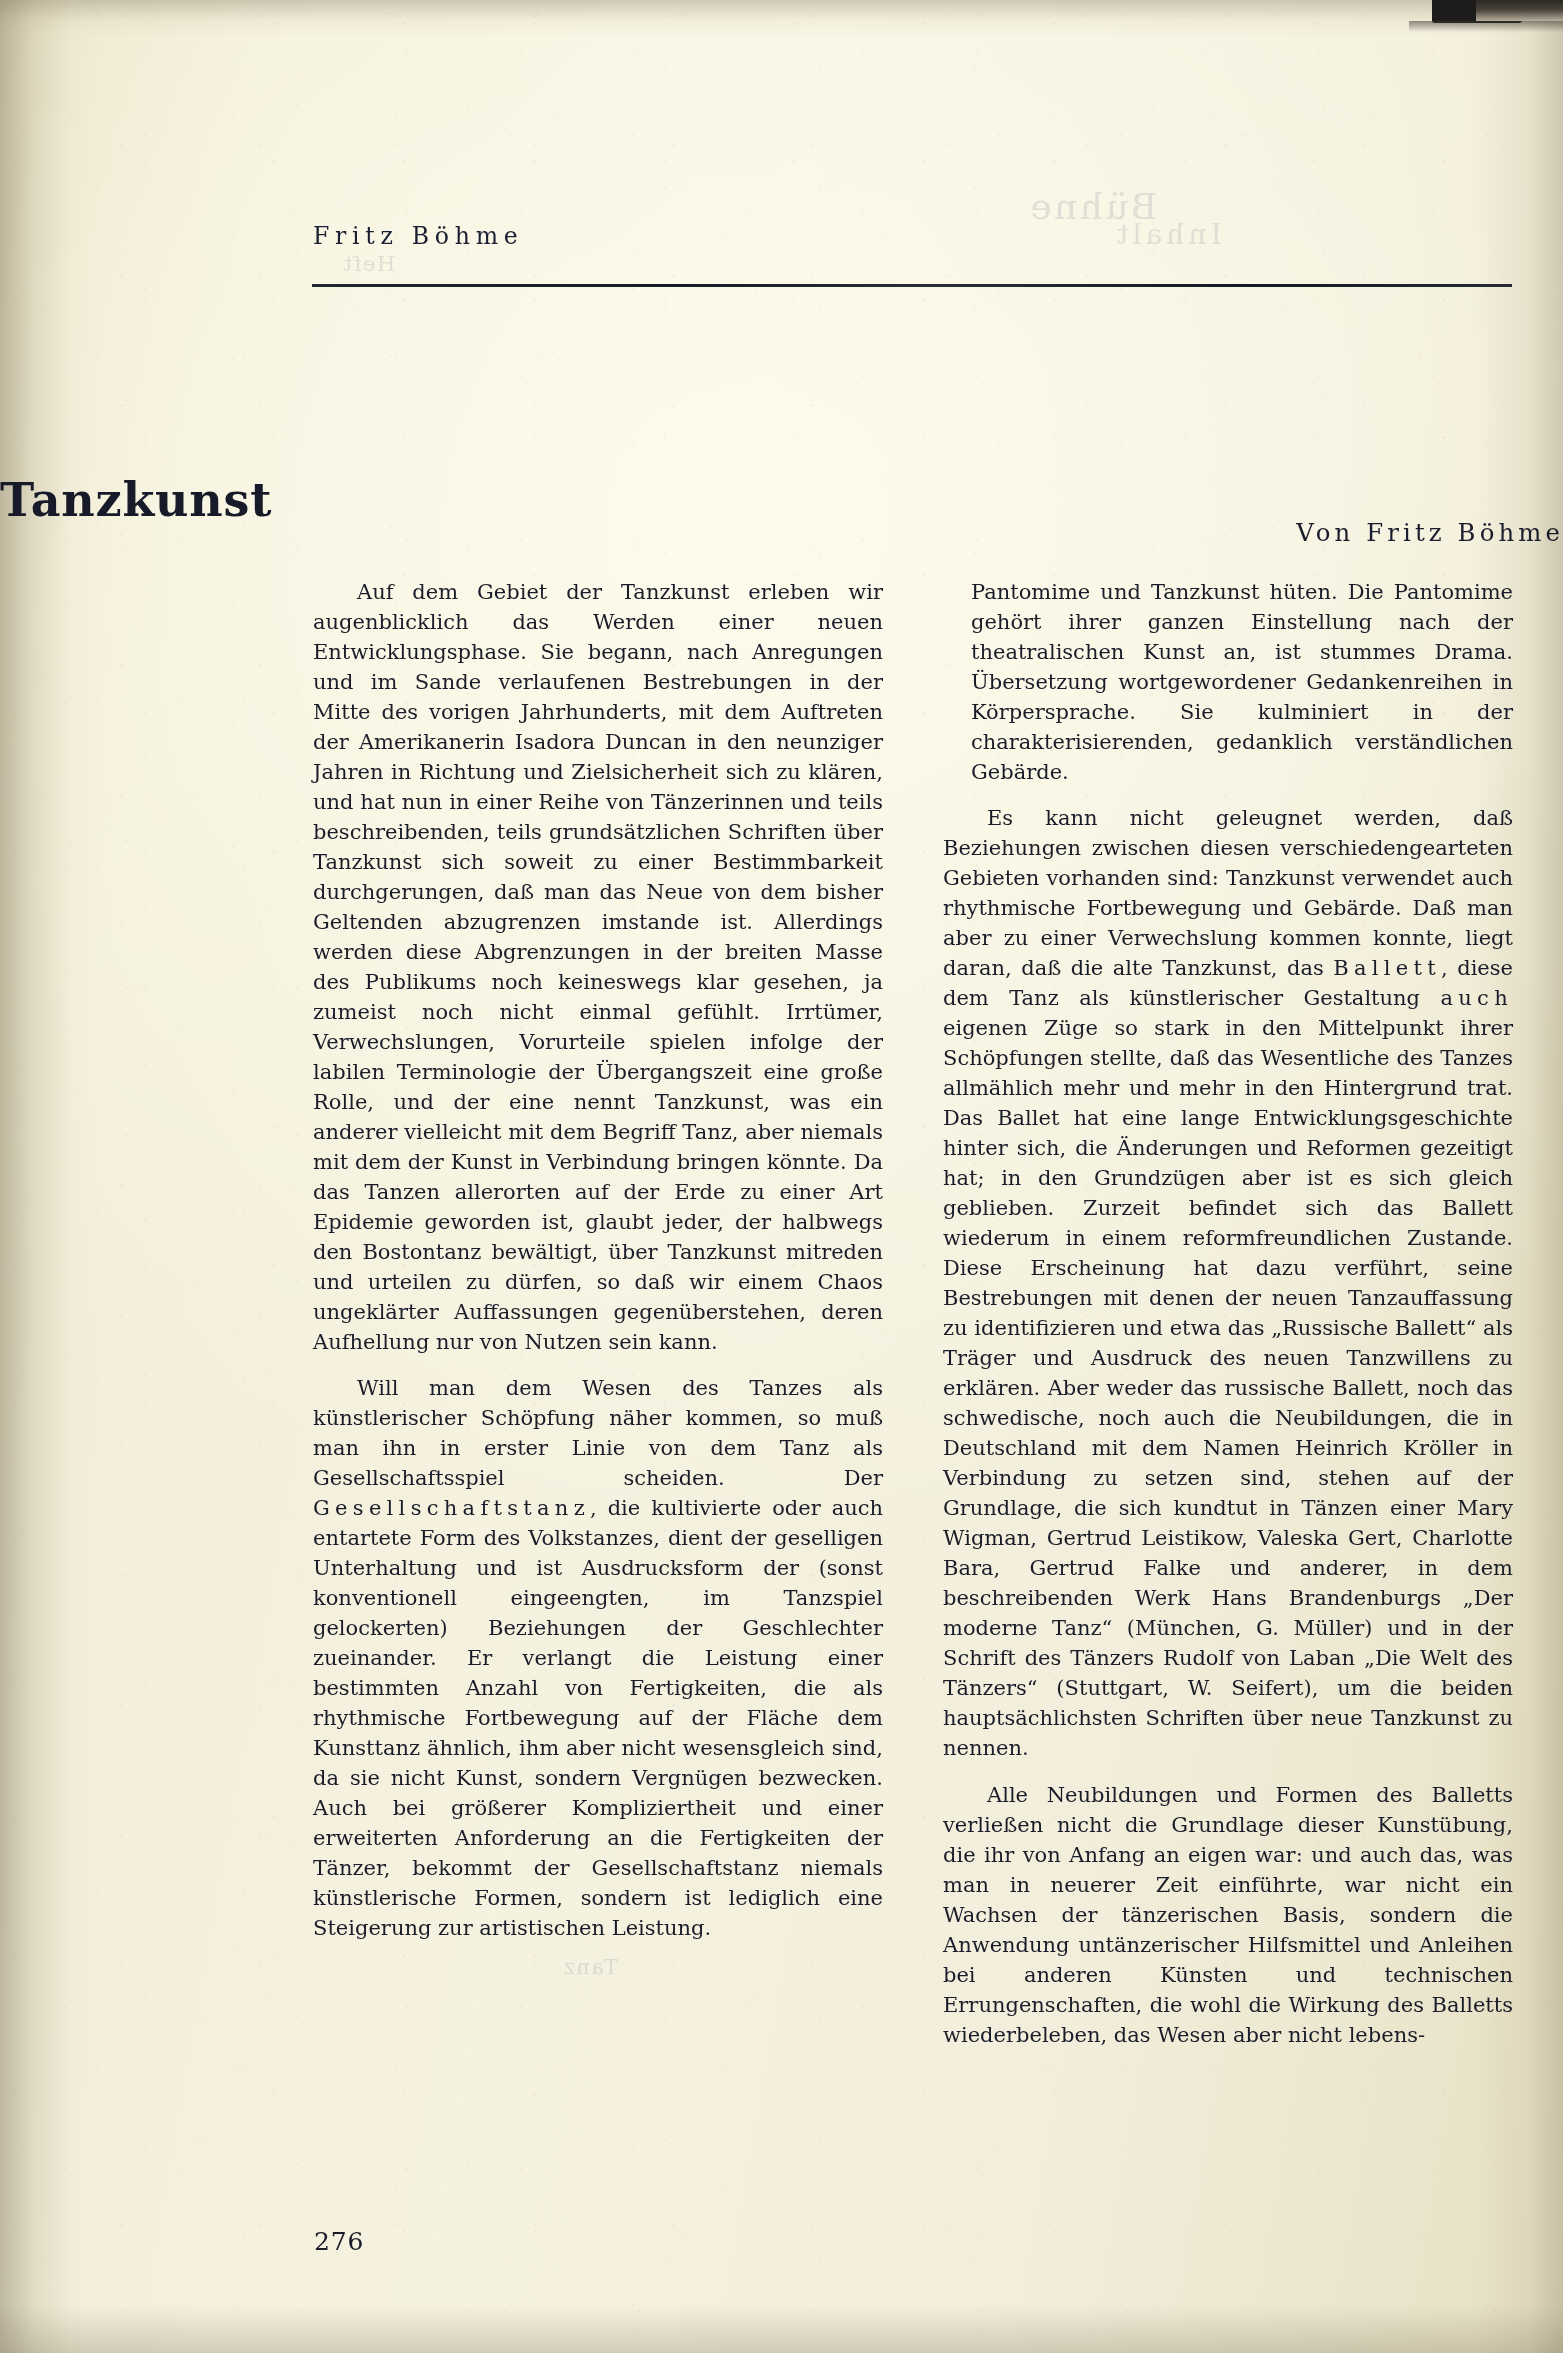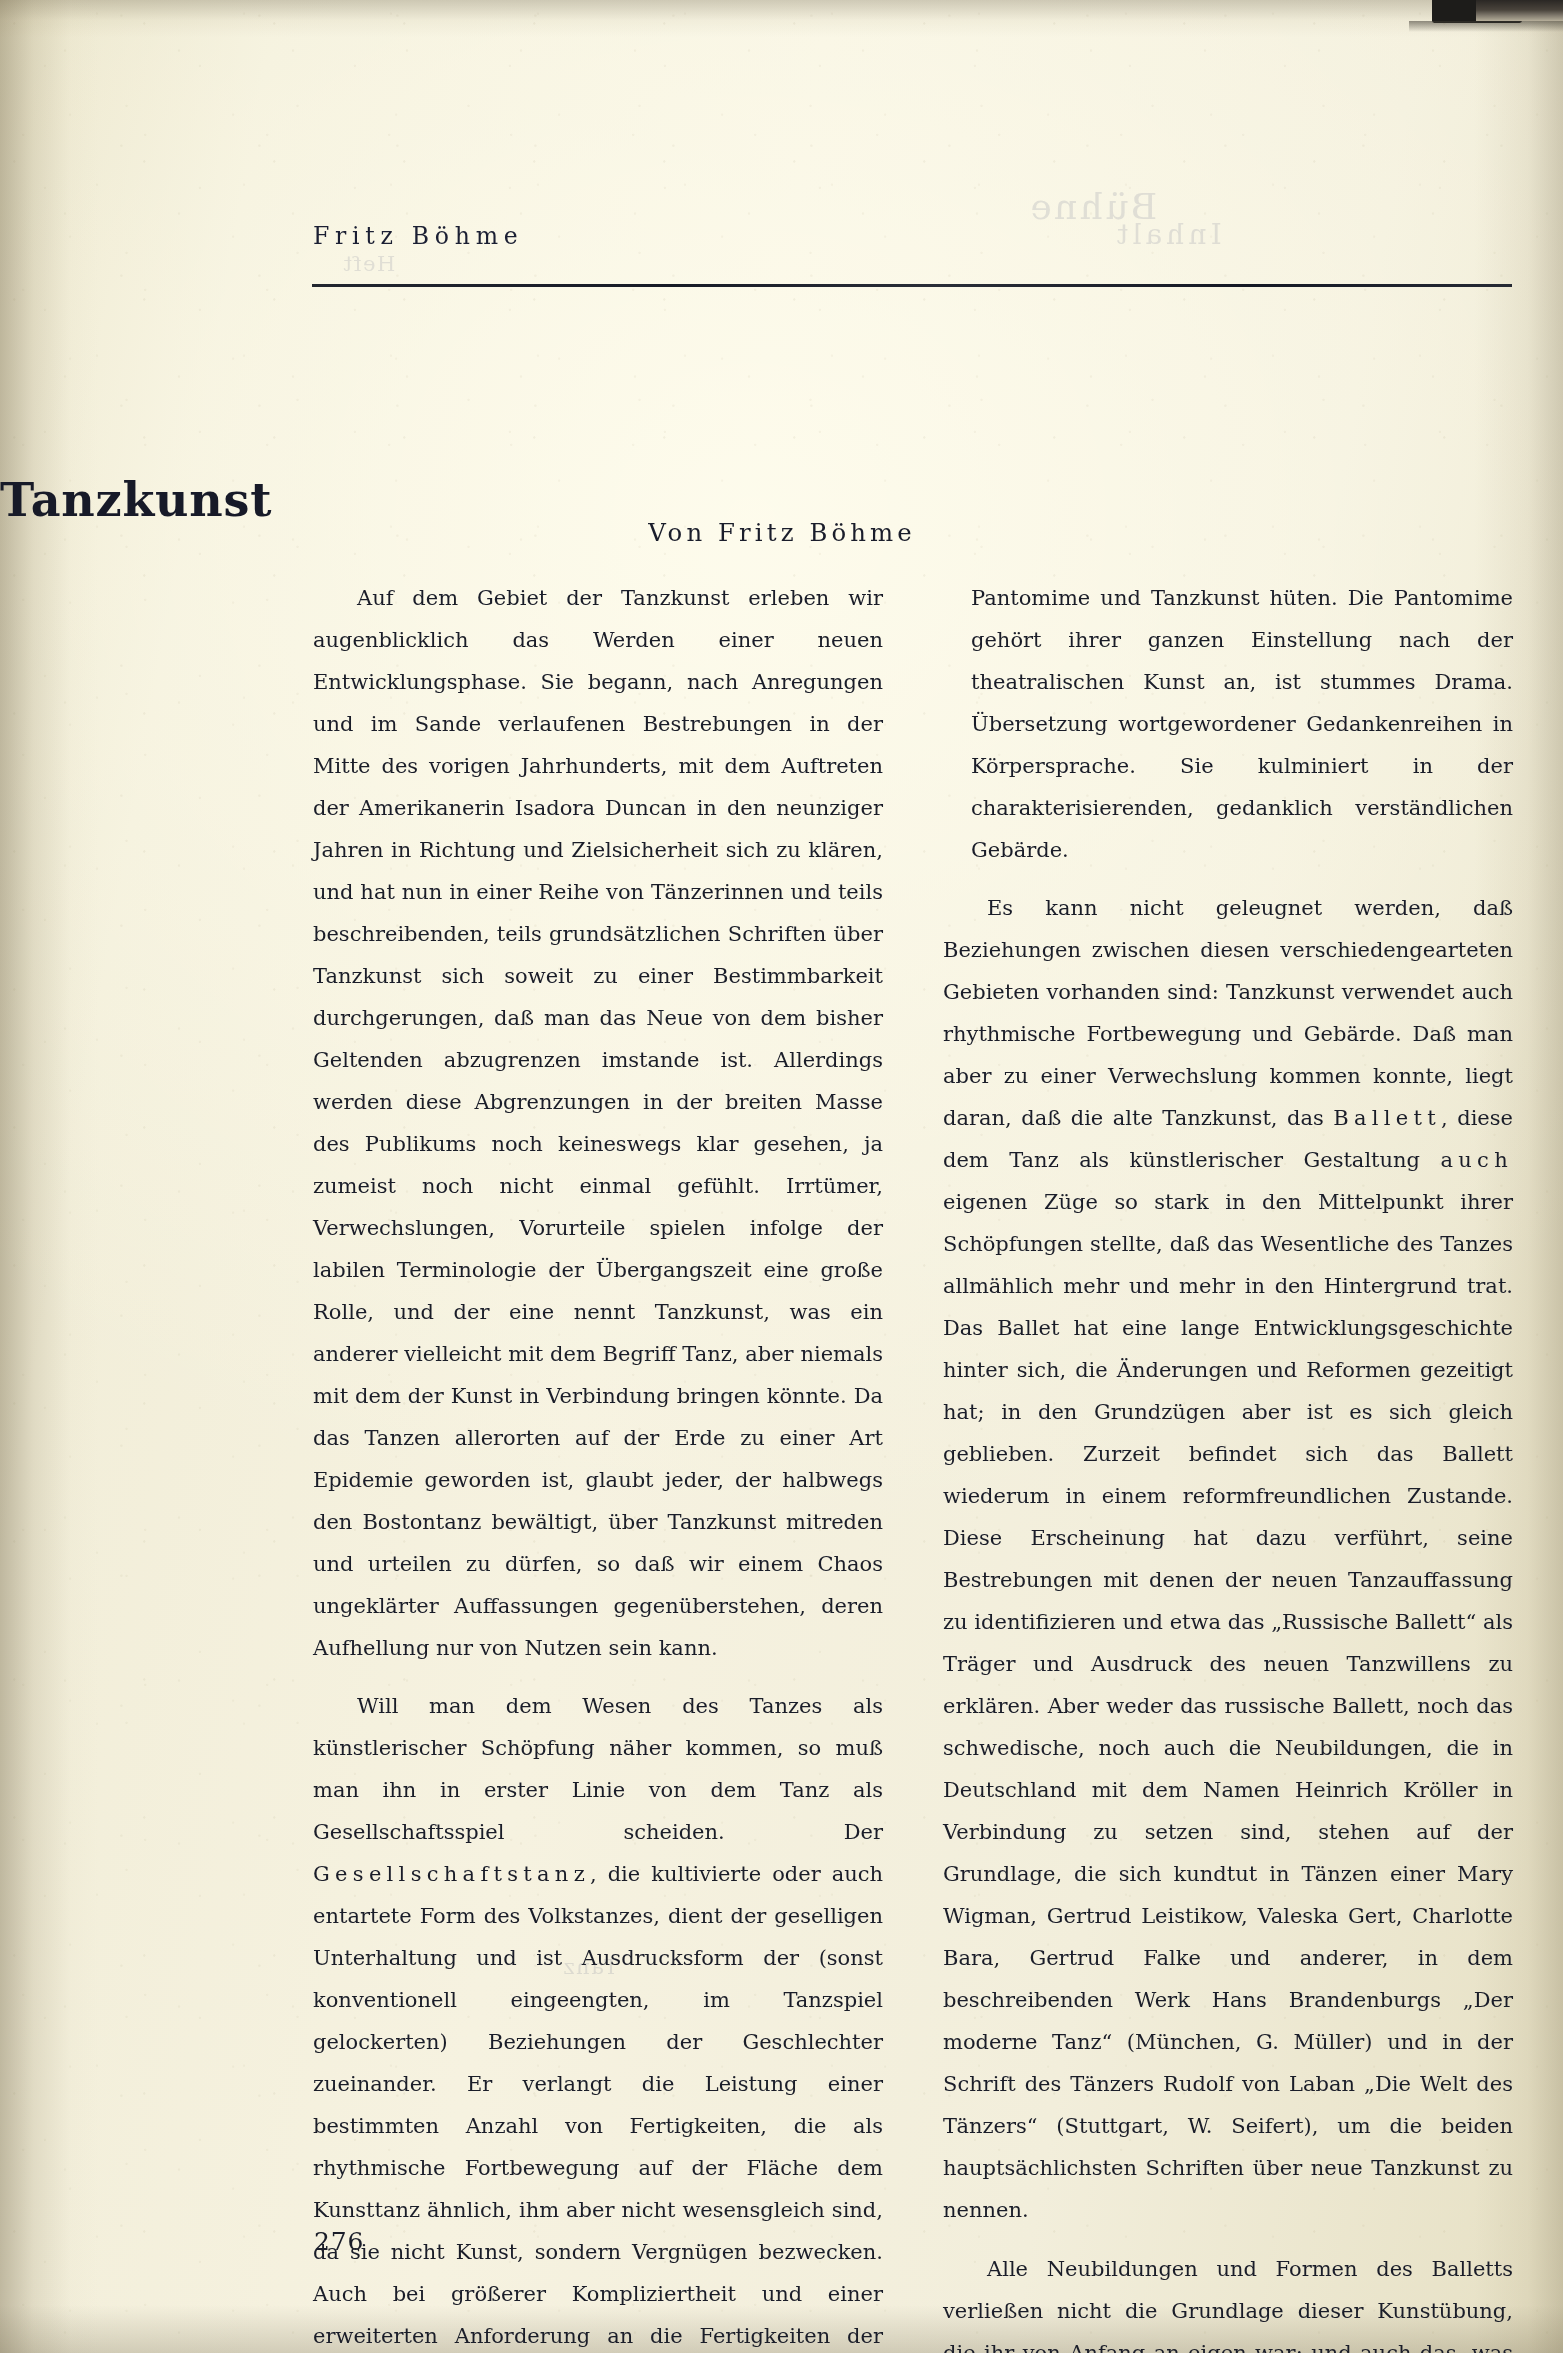--- a/index.html
+++ b/index.html
@@ -137,42 +137,42 @@
     text-align: left;
     font-size: 46px;
     color: #171a28;
     letter-spacing: 0.8px;
   }
 
   .byline {
     position: absolute;
     left: 0; right: 0;
     top: 518px;
-    text-align: center;
+    text-align: right;
     font-size: 24.4px;
     color: #1a1d2b;
     letter-spacing: 4.1px;
   }
 
   .columns {
     position: absolute;
     left: 313px;
     top: 577px;
     width: 1200px;
     display: flex;
     gap: 60px;
   }
   .col {
     width: 570px;
   }
 
   p.para {
     margin: 0 0 16.3px 0;
     font-size: 21px;
-    line-height: 42px;
+    line-height: 30px;
     color: #1a1d29;
     text-align: justify;
     text-justify: inter-word;
     text-indent: 44px;
     hyphens: none;
   }
   p.para.cont {
     text-indent: 0;
     margin-left: 28px;
   }

